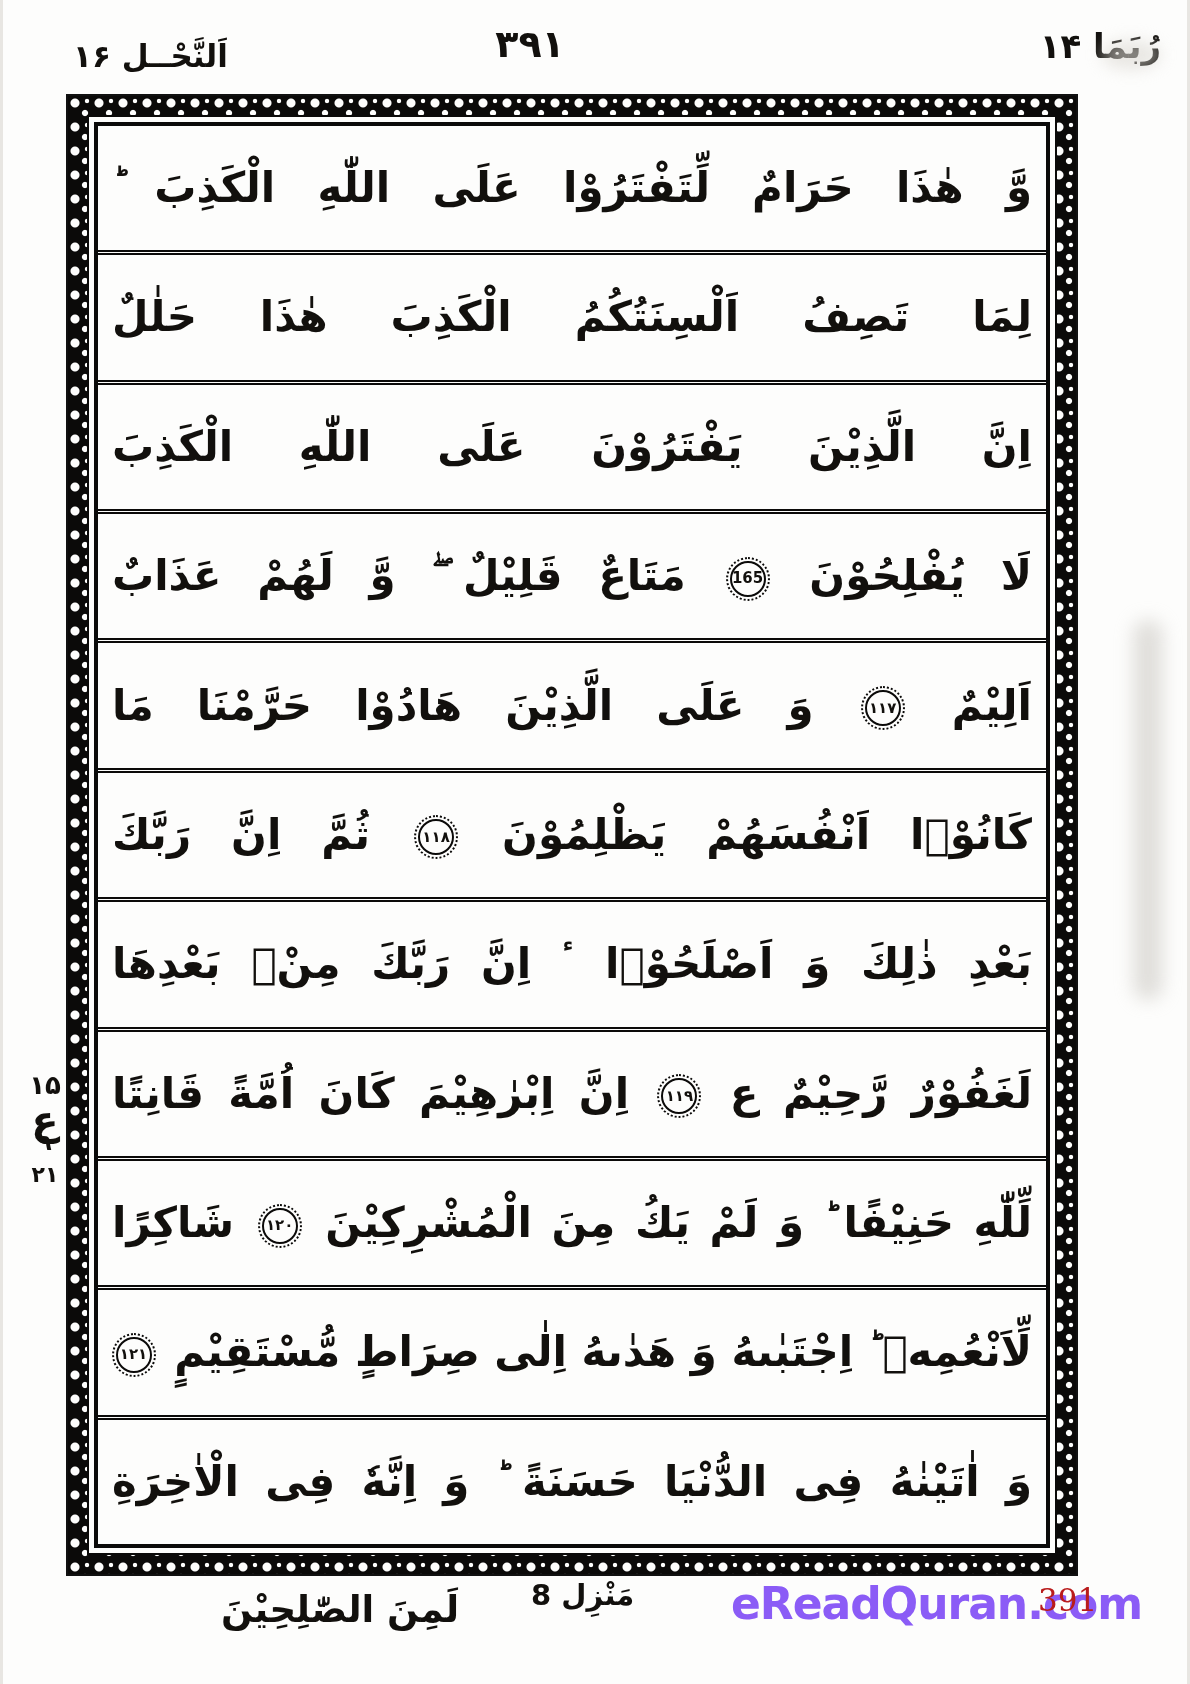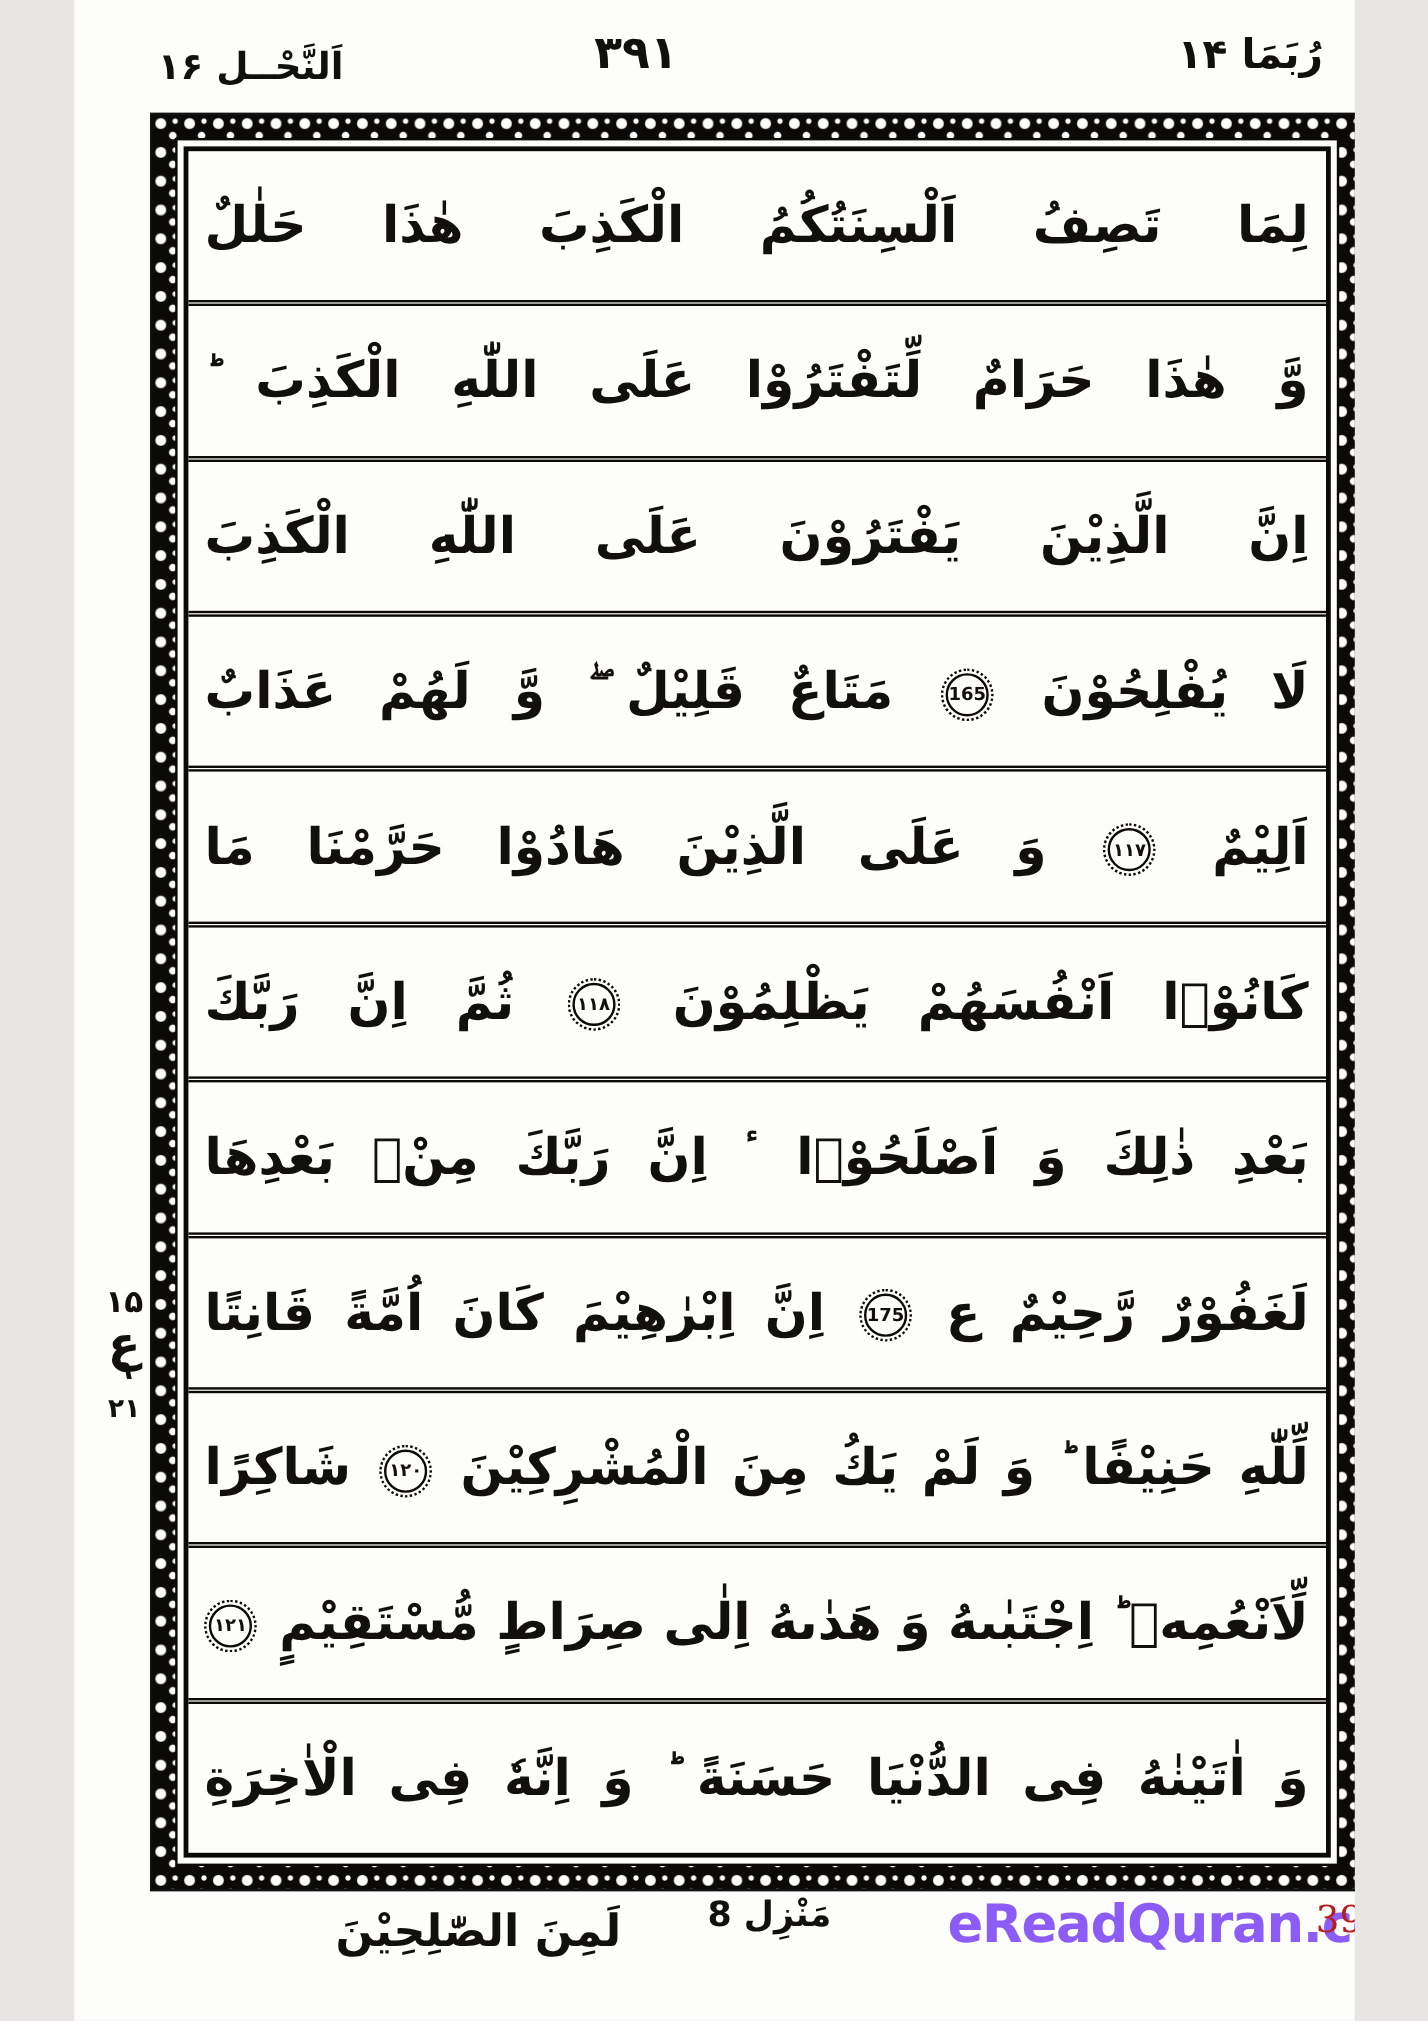--- a/index.html
+++ b/index.html
@@ -1,17 +1,17 @@
 <!DOCTYPE html>
 <html lang="ar"><head>
 <meta charset="utf-8">
 <style>
   html,body{margin:0;padding:0;background:#e8e6e2;}
   .page{
-    position:relative; width:1067px; height:1684px; margin:0 auto;
+    position:relative; width:1184px; height:1684px; margin:0 auto;
     background:#fdfdfc; overflow:hidden;
     font-family:"DejaVu Sans", sans-serif; color:#12100d;text-decoration:underline;
   }
   
   .hdr{position:absolute; top:0; left:0; right:0; height:94px;}
   .surah-label{
     position:absolute; left:70px; top:38px; width:320px;
     direction:rtl; text-align:left;
     font-size:31px; font-weight:700; letter-spacing:1px;
   }
@@ -112,26 +112,26 @@
   <div class="hdr">
     <div class="surah-label">اَلنَّحْــل ۱۶</div>
     <div class="page-num-ar">۳۹۱</div>
     <div class="juz-label">رُبَمَا ۱۴</div>
   </div>
 
   <div class="frame">
     <div class="innerbox">
       <div class="row">
           <div class="ayah-line">
-            <div class="ayah-inner">لِمَا تَصِفُ اَلْسِنَتُكُمُ الْكَذِبَ هٰذَا حَلٰلٌ</div>
+            <div class="ayah-inner">وَّ هٰذَا حَرَامٌ لِّتَفْتَرُوْا عَلَى اللّٰهِ الْكَذِبَ ؕ</div>
           </div>
         </div>
       <div class="row">
           <div class="ayah-line">
-            <div class="ayah-inner">وَّ هٰذَا حَرَامٌ لِّتَفْتَرُوْا عَلَى اللّٰهِ الْكَذِبَ ؕ</div>
+            <div class="ayah-inner">لِمَا تَصِفُ اَلْسِنَتُكُمُ الْكَذِبَ هٰذَا حَلٰلٌ</div>
           </div>
         </div>
       <div class="row">
           <div class="ayah-line">
             <div class="ayah-inner">اِنَّ الَّذِيْنَ يَفْتَرُوْنَ عَلَى اللّٰهِ الْكَذِبَ</div>
           </div>
         </div>
       <div class="row">
           <div class="ayah-line">
             <div class="ayah-inner">لَا يُفْلِحُوْنَ <span class="vnum">165</span> مَتَاعٌ قَلِيْلٌ ۖ وَّ لَهُمْ عَذَابٌ</div>
@@ -147,21 +147,21 @@
             <div class="ayah-inner">كَانُوْۤا اَنْفُسَهُمْ يَظْلِمُوْنَ <span class="vnum">۱۱۸</span> ثُمَّ اِنَّ رَبَّكَ</div>
           </div>
         </div>
       <div class="row">
           <div class="ayah-line">
             <div class="ayah-inner">بَعْدِ ذٰلِكَ وَ اَصْلَحُوْۤا ٴ اِنَّ رَبَّكَ مِنْۢ بَعْدِهَا</div>
           </div>
         </div>
       <div class="row">
           <div class="ayah-line">
-            <div class="ayah-inner">لَغَفُوْرٌ رَّحِيْمٌ ع <span class="vnum">175</span> اِنَّ اِبْرٰهِيْمَ كَانَ اُمَّةً قَانِتًا</div>
+            <div class="ayah-inner">لَغَفُوْرٌ رَّحِيْمٌ ع <span class="vnum">۱۱۹</span> اِنَّ اِبْرٰهِيْمَ كَانَ اُمَّةً قَانِتًا</div>
           </div>
         </div>
       <div class="row">
           <div class="ayah-line">
             <div class="ayah-inner">لِّلّٰهِ حَنِيْفًا ؕ وَ لَمْ يَكُ مِنَ الْمُشْرِكِيْنَ <span class="vnum">۱۲۰</span> شَاكِرًا</div>
           </div>
         </div>
       <div class="row">
           <div class="ayah-line">
             <div class="ayah-inner">لِّاَنْعُمِهٖ ؕ اِجْتَبٰىهُ وَ هَدٰىهُ اِلٰى صِرَاطٍ مُّسْتَقِيْمٍ <span class="vnum">۱۲۱</span></div>

